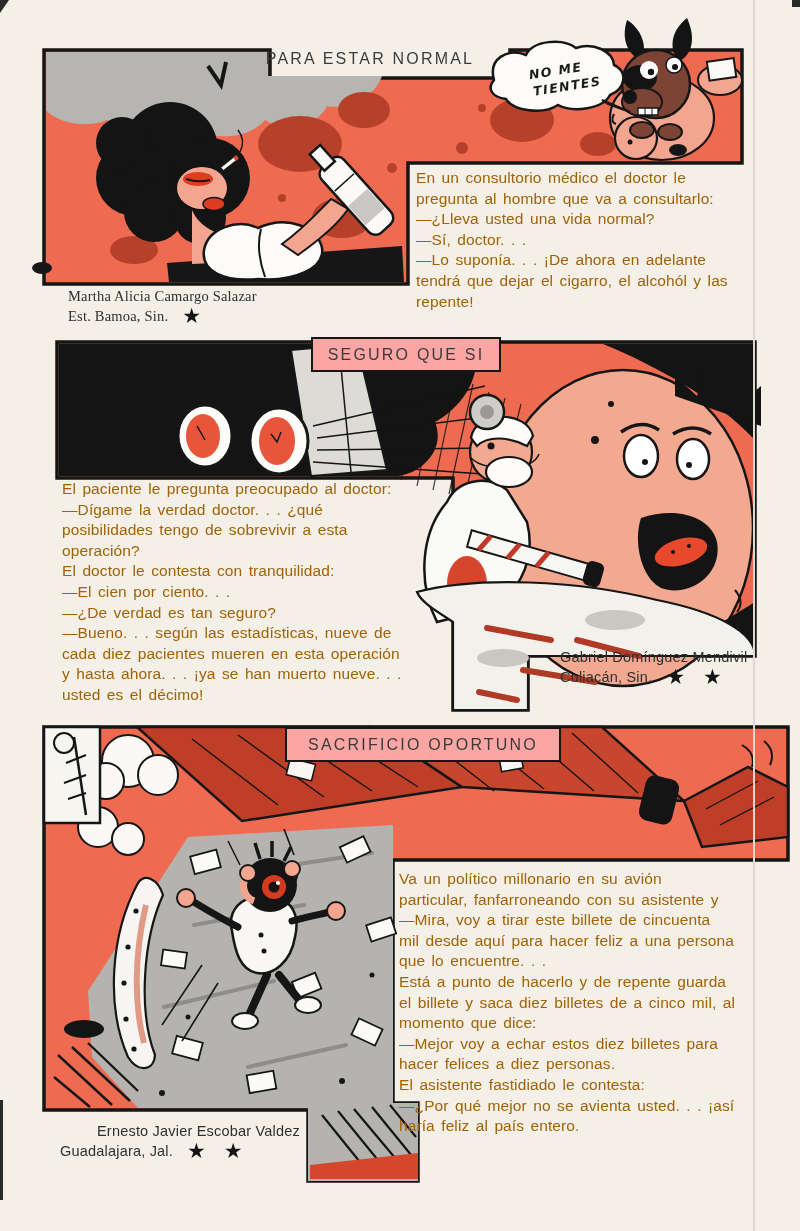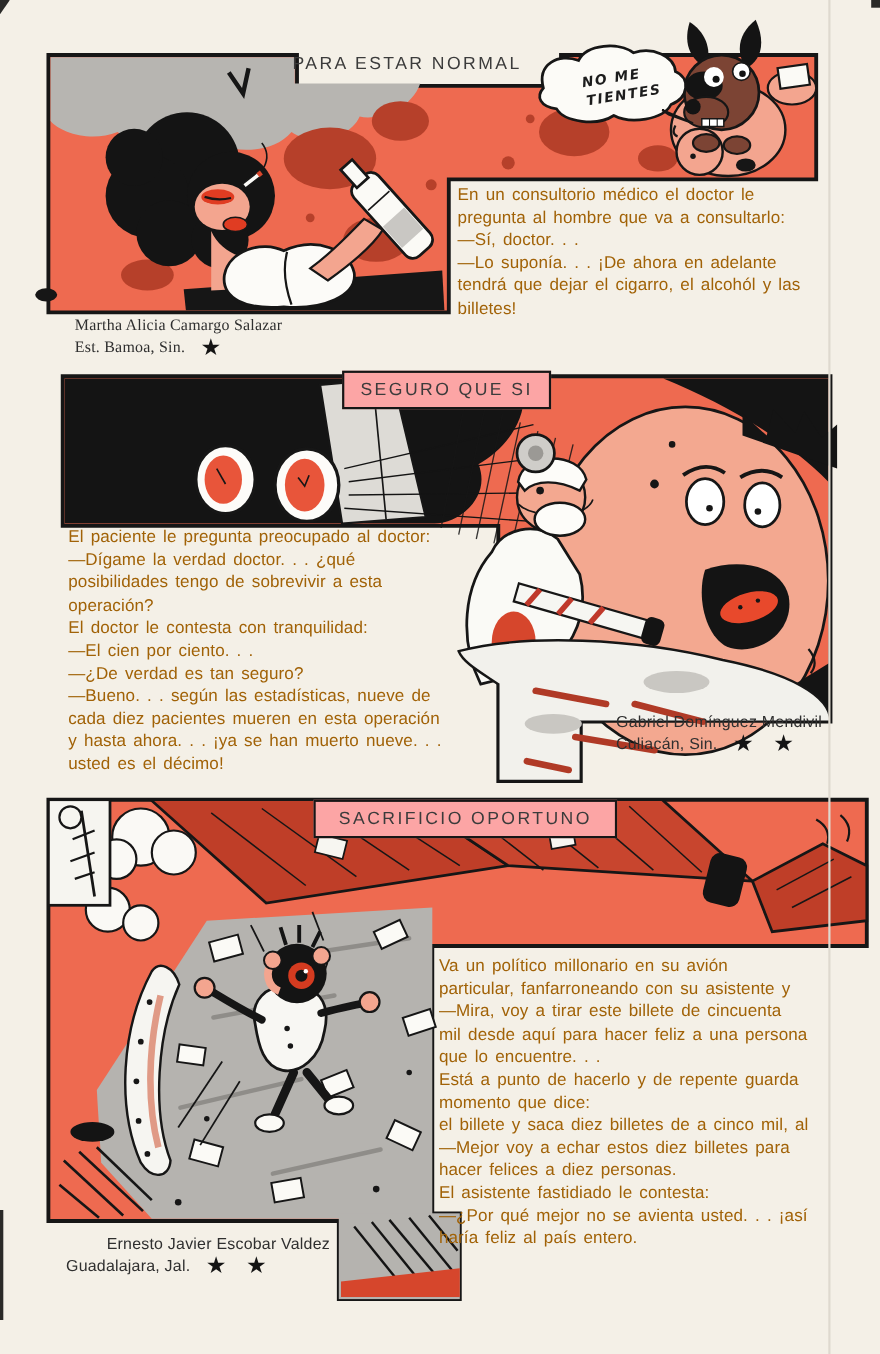--- a/index.html
+++ b/index.html
@@ -151,24 +151,25 @@
   <div class="panel-title" style="left:272px; top:44px; width:196px; height:30px; background:#f4f0e7;">PARA ESTAR NORMAL</div>
 
   <div class="bubble-text" style="left:511px; top:62px; width:92px;">
     <div class="b1">NO ME</div>
     <div class="b2">TIENTES</div>
   </div>
 
   <div class="story" style="left:416px; top:168px; width:380px;">
       <div class="story-line">En un consultorio médico el doctor le</div>
       <div class="story-line">pregunta al hombre que va a consultarlo:</div>
+      <div class="story-line">—¿Lleva usted una vida normal?</div>
       <div class="story-line">—Sí, doctor. . .</div>
       <div class="story-line">—Lo suponía. . . ¡De ahora en adelante</div>
       <div class="story-line">tendrá que dejar el cigarro, el alcohól y las</div>
-      <div class="story-line">billetes!</div>
+      <div class="story-line">repente!</div>
     </div>
 
   <div class="credit" style="left:68px; top:287px; width:260px;font-family:Liberation Serif, serif;">
     <div>Martha Alicia Camargo Salazar</div>
     <div class="credit-place-row">
       <span>Est. Bamoa, Sin.</span>
       <span class="stars">★</span>
     </div>
   </div>
 
@@ -411,22 +412,22 @@
 
   <div class="panel-title boxed" style="left:285px; top:727px; width:276px; height:35px;">SACRIFICIO OPORTUNO</div>
 
   <div class="story" style="left:399px; top:869px; width:390px;">
       <div class="story-line">Va un político millonario en su avión</div>
       <div class="story-line">particular, fanfarroneando con su asistente y</div>
       <div class="story-line">—Mira, voy a tirar este billete de cincuenta</div>
       <div class="story-line">mil desde aquí para hacer feliz a una persona</div>
       <div class="story-line">que lo encuentre. . .</div>
       <div class="story-line">Está a punto de hacerlo y de repente guarda</div>
+      <div class="story-line">el billete y saca diez billetes de a cinco mil, al</div>
       <div class="story-line">momento que dice:</div>
-      <div class="story-line">el billete y saca diez billetes de a cinco mil, al</div>
       <div class="story-line">—Mejor voy a echar estos diez billetes para</div>
       <div class="story-line">hacer felices a diez personas.</div>
       <div class="story-line">El asistente fastidiado le contesta:</div>
       <div class="story-line">—¿Por qué mejor no se avienta usted. . . ¡así</div>
       <div class="story-line">haría feliz al país entero.</div>
     </div>
 
   <div class="credit" style="left:60px; top:1122px; width:240px;text-align:right;">
     <div>Ernesto Javier Escobar Valdez</div>
     <div class="credit-place-row">

